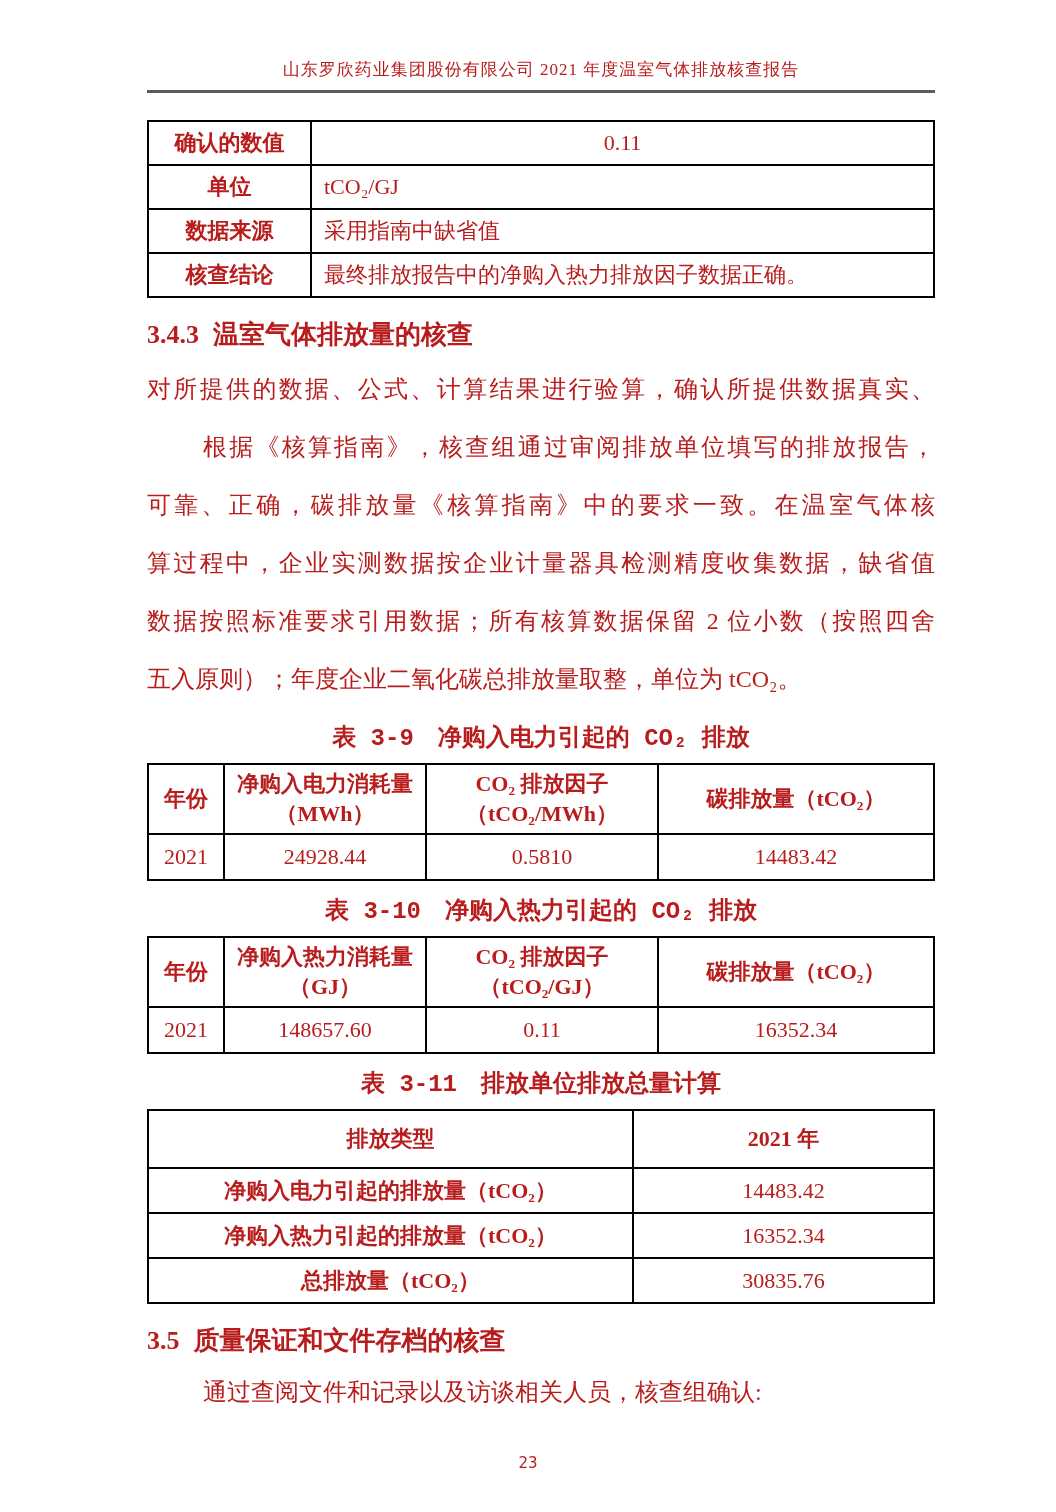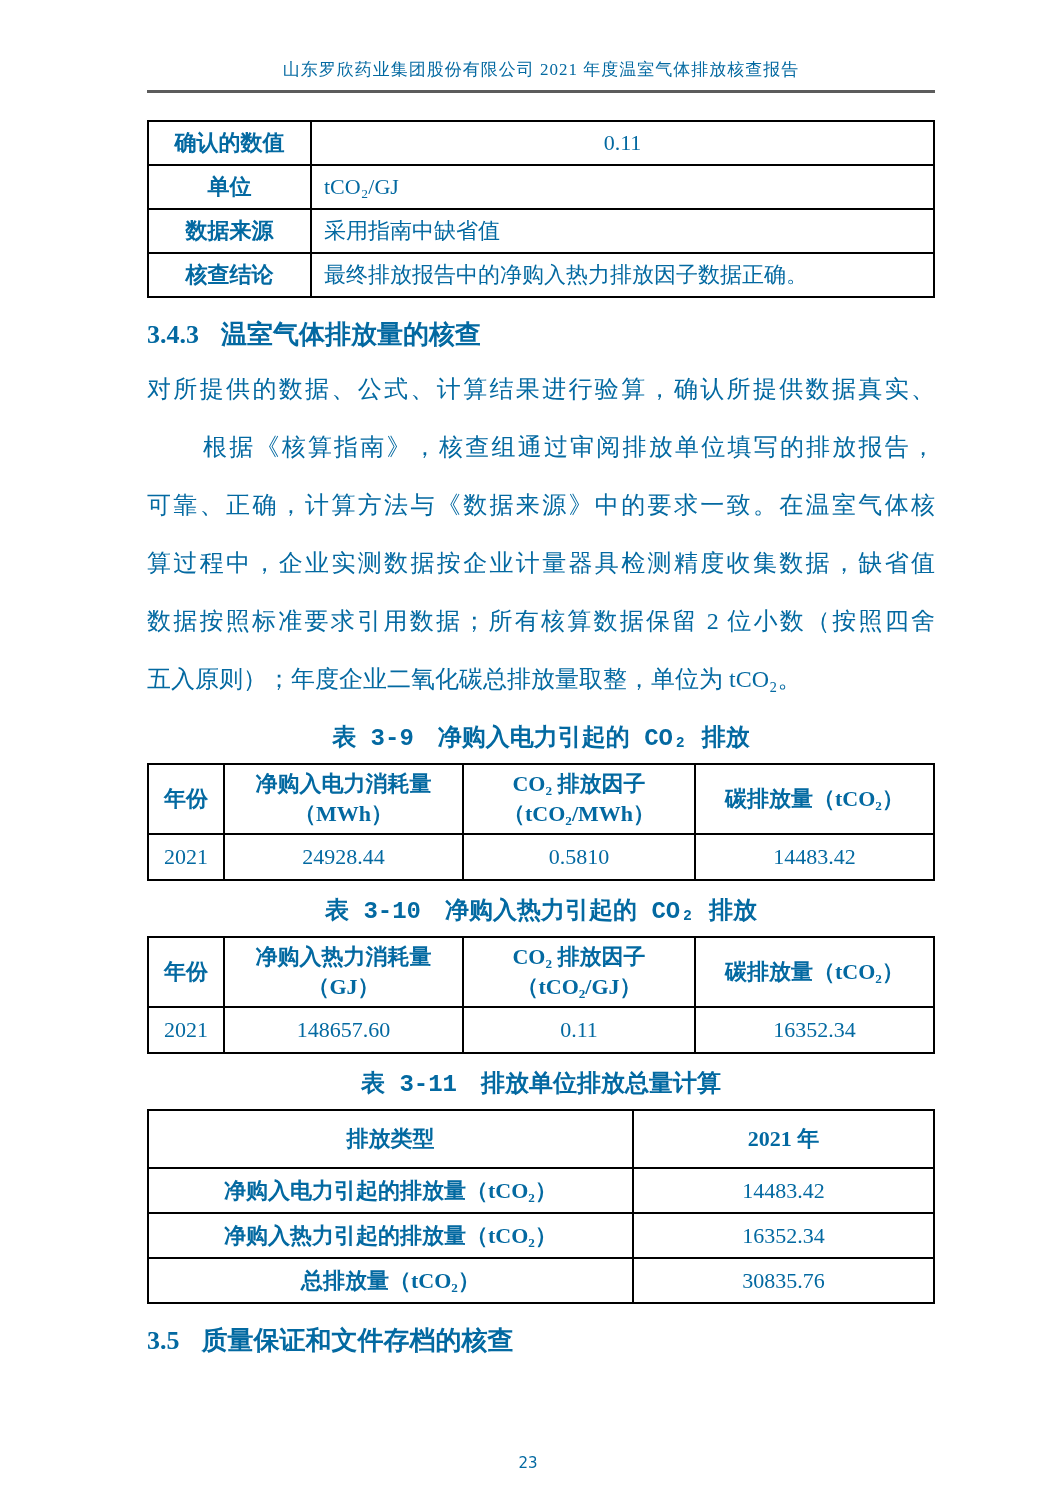--- a/index.html
+++ b/index.html
@@ -4,21 +4,21 @@
 <style>
   * { margin: 0; padding: 0; box-sizing: border-box; }
   html, body { background: #e8e8e8; }
   .page {
     position: relative;
     width: 1056px;
     height: 1512px;
     margin: 0 auto;
     background: #ffffff;
     font-family: "Liberation Serif", "DejaVu Serif", serif;
-    color: #0369a1;
+    color: #b91c1c;
     overflow: hidden;
   }
   .content {
     position: relative;
     margin-left: 147px;
     width: 788px;
   }
   
   .doc-header {
     padding-top: 58px;
@@ -56,21 +56,21 @@
   }
   .factor-table .value-cell { text-align: left; padding-left: 12px; }
   .factor-table .value-cell.center { text-align: center; padding-left: 0; }
   
   .section-heading {
     margin-top: 20px;
     font-size: 26px;
     font-weight: bold;
     line-height: 34px;
   }
-  .section-heading .sec-num { margin-right: 22px; letter-spacing: 0; }
+  .section-heading .sec-num { margin-right: 14px; letter-spacing: 0; }
   
   .para { margin-top: 8px; }
   .para .line {
     font-size: 24px;
     line-height: 58px;
     text-align: justify;
     text-align-last: justify;
     white-space: nowrap;
   }
   .para .line.first { text-indent: 56px; }
@@ -91,21 +91,21 @@
     text-align: center;
     font-weight: bold;
     line-height: 30px;
     padding: 2px 0;
   }
   .data-table td {
     height: 46px;
     text-align: center;
   }
   .data-table .col-year { width: 76px; }
-  .data-table .col-consume { width: 239px; }
+  .data-table .col-consume { width: 202px; }
   .data-table .col-factor { width: 232px; }
   
   .summary-table th { height: 58px; text-align: center; font-weight: bold; }
   .summary-table td { height: 45px; text-align: center; }
   .summary-table .col-type { width: 485px; }
   .summary-table td.type-cell { font-weight: bold; }
   
   .para-single {
     margin-top: 14px;
     font-size: 24px;
@@ -156,21 +156,21 @@
       </tbody>
     </table>
 
     <div class="section-heading">
       <span class="sec-num">3.4.3</span><span>温室气体排放量的核查</span>
     </div>
 
     <div class="para">
       <div class="line">对所提供的数据、公式、计算结果进行验算，确认所提供数据真实、</div>
       <div class="line first">根据《核算指南》，核查组通过审阅排放单位填写的排放报告，</div>
-      <div class="line">可靠、正确，计算方法与《数据来源》中的要求一致。在温室气体核</div>
+      <div class="line">可靠、正确，碳排放量《核算指南》中的要求一致。在温室气体核</div>
       <div class="line">算过程中，企业实测数据按企业计量器具检测精度收集数据，缺省值</div>
       <div class="line">数据按照标准要求引用数据；所有核算数据保留 2 位小数（按照四舍</div>
       <div class="line last">五入原则）；年度企业二氧化碳总排放量取整，单位为 tCO₂。</div>
     </div>
 
     <div class="caption">表 3-9　净购入电力引起的 CO₂ 排放</div>
     <table class="data-table">
       <tbody>
         <tr>
           <th class="col-year">年份</th>
@@ -236,18 +236,19 @@
           <td class="type-cell">总排放量（tCO₂）</td>
           <td>30835.76</td>
         </tr>
       </tbody>
     </table>
 
     <div class="section-heading">
       <span class="sec-num">3.5</span><span>质量保证和文件存档的核查</span>
     </div>
 
+    <div class="para-single">通过查阅文件和记录以及访谈相关人员，核查组确认:</div>
 
   </div>
 
   <div class="page-footer">23</div>
 
 </div>
 
 </body></html>

